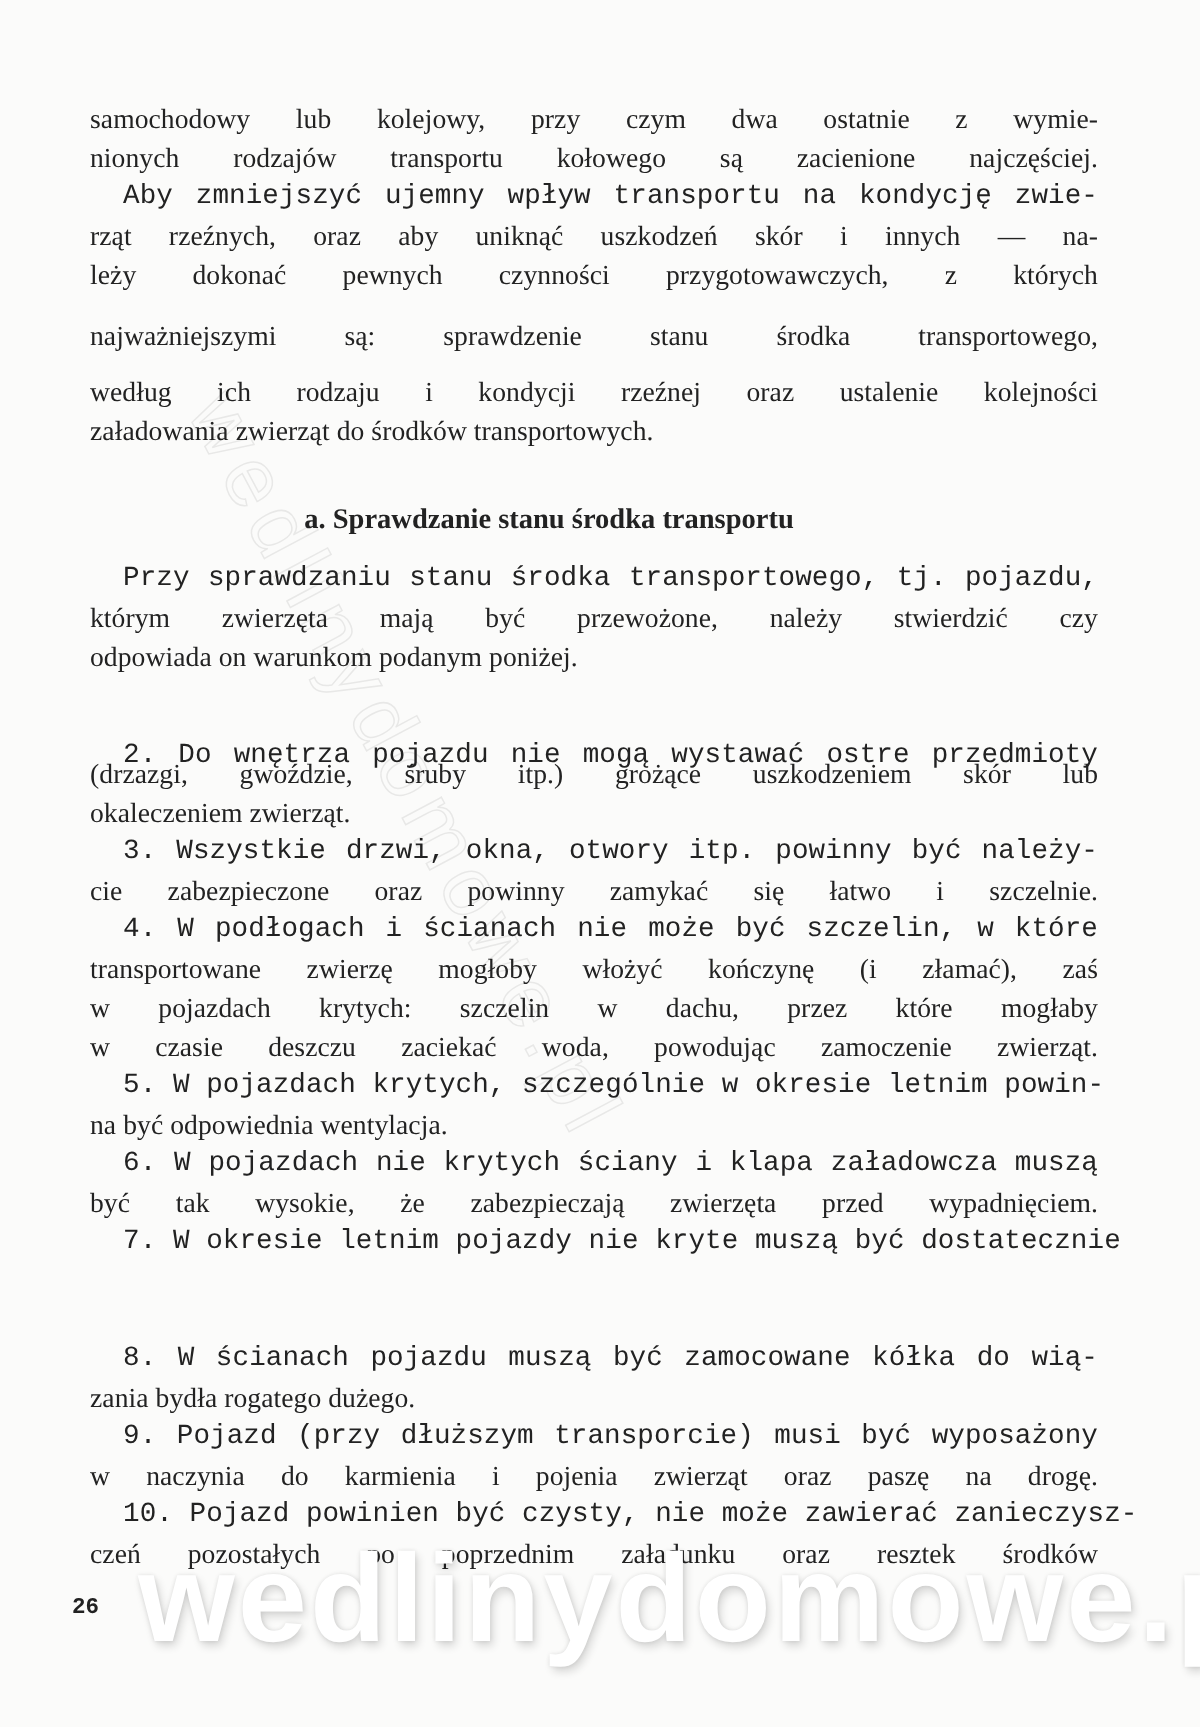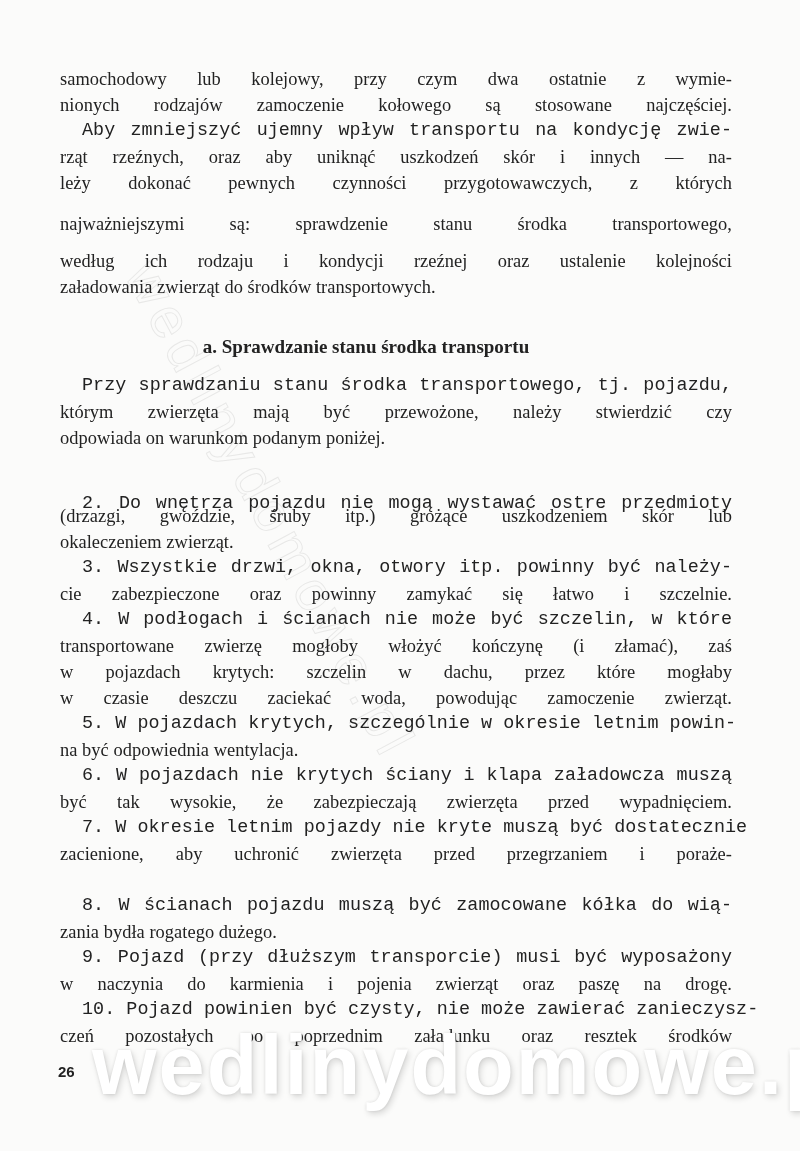--- a/index.html
+++ b/index.html
@@ -18,22 +18,22 @@
     transform-origin:left center;
   }
   .justify { text-align:justify; text-align-last:justify; }
   .indent { padding-left:22px; box-sizing:border-box;font-family:Liberation Mono, monospace; }
   .heading {
     position:absolute; left:0; width:732px; top:334px; text-align:center;
     font-family:"Liberation Serif", "DejaVu Serif", serif;
     font-weight:bold; font-size:19px; line-height:26px;
   }
   .pagenum {
-    position:absolute; left:58px; top:1063px;
-    font-family:Liberation Sans, sans-serif; font-size:15px; font-weight:bold;
+    position:absolute; left:48px; top:1063px;
+    font-family:Liberation Mono, monospace; font-size:15px; font-weight:bold;
   }
   .wm-big {
     position:absolute; left:92px; top:1018px;
     font-family:"Liberation Sans", "DejaVu Sans", sans-serif;
     font-weight:bold; font-size:83px; letter-spacing:2px;
     color:#ffffff;
     text-shadow: 0 0 3px rgba(0,0,0,0.10), 2px 3px 6px rgba(0,0,0,0.14);
     white-space:nowrap;
   }
   .wm-diag {
@@ -46,21 +46,21 @@
   }
 </style>
 </head>
 <body>
 
 <div class="page">
 
   <div class="wm-diag">wedlinydomowe.pl</div>
 
   <div class="line justify" style="top:66px">samochodowy lub kolejowy, przy czym dwa ostatnie z wymie-</div>
-  <div class="line justify" style="top:92px">nionych rodzajów zamoczenie kołowego są stosowane najczęściej.</div>
+  <div class="line justify" style="top:92px">nionych rodzajów transportu kołowego są zacienione najczęściej.</div>
   <div class="line justify indent" style="top:118px">Aby zmniejszyć ujemny wpływ transportu na kondycję zwie-</div>
   <div class="line justify" style="top:144px">rząt rzeźnych, oraz aby uniknąć uszkodzeń skór i innych — na-</div>
   <div class="line justify" style="top:170px">leży dokonać pewnych czynności przygotowawczych, z których</div>
   <div class="line justify" style="top:211px">najważniejszymi są: sprawdzenie stanu środka transportowego,</div>
   <div class="line justify" style="top:248px">według ich rodzaju i kondycji rzeźnej oraz ustalenie kolejności</div>
   <div class="line" style="top:274px">załadowania zwierząt do środków transportowych.</div>
 
   <div class="heading">a. Sprawdzanie stanu środka transportu</div>
 
   <div class="line justify indent" style="top:373px">Przy sprawdzaniu stanu środka transportowego, tj. pojazdu,</div>
@@ -73,21 +73,20 @@
   <div class="line justify" style="top:581px">cie zabezpieczone oraz powinny zamykać się łatwo i szczelnie.</div>
   <div class="line justify indent" style="top:607px">4. W podłogach i ścianach nie może być szczelin, w które</div>
   <div class="line justify" style="top:633px">transportowane zwierzę mogłoby włożyć kończynę (i złamać), zaś</div>
   <div class="line justify" style="top:659px">w pojazdach krytych: szczelin w dachu, przez które mogłaby</div>
   <div class="line justify" style="top:685px">w czasie deszczu zaciekać woda, powodując zamoczenie zwierząt.</div>
   <div class="line justify indent" style="top:711px">5. W pojazdach krytych, szczególnie w okresie letnim powin-</div>
   <div class="line" style="top:737px">na być odpowiednia wentylacja.</div>
   <div class="line justify indent" style="top:763px">6. W pojazdach nie krytych ściany i klapa załadowcza muszą</div>
   <div class="line justify" style="top:789px">być tak wysokie, że zabezpieczają zwierzęta przed wypadnięciem.</div>
   <div class="line justify indent" style="top:815px">7. W okresie letnim pojazdy nie kryte muszą być dostatecznie</div>
-  <div class="line justify" style="top:841px">zacienione, aby uchronić zwierzęta przed przegrzaniem i poraże-</div>
   <div class="line justify indent" style="top:893px">8. W ścianach pojazdu muszą być zamocowane kółka do wią-</div>
   <div class="line" style="top:919px">zania bydła rogatego dużego.</div>
   <div class="line justify indent" style="top:945px">9. Pojazd (przy dłuższym transporcie) musi być wyposażony</div>
   <div class="line justify" style="top:971px">w naczynia do karmienia i pojenia zwierząt oraz paszę na drogę.</div>
   <div class="line justify indent" style="top:997px">10. Pojazd powinien być czysty, nie może zawierać zanieczysz-</div>
   <div class="line justify" style="top:1023px">czeń pozostałych po poprzednim załadunku oraz resztek środków</div>
 
   <div class="pagenum">26</div>
 
   <div class="wm-big">wedlinydomowe.pl</div>

